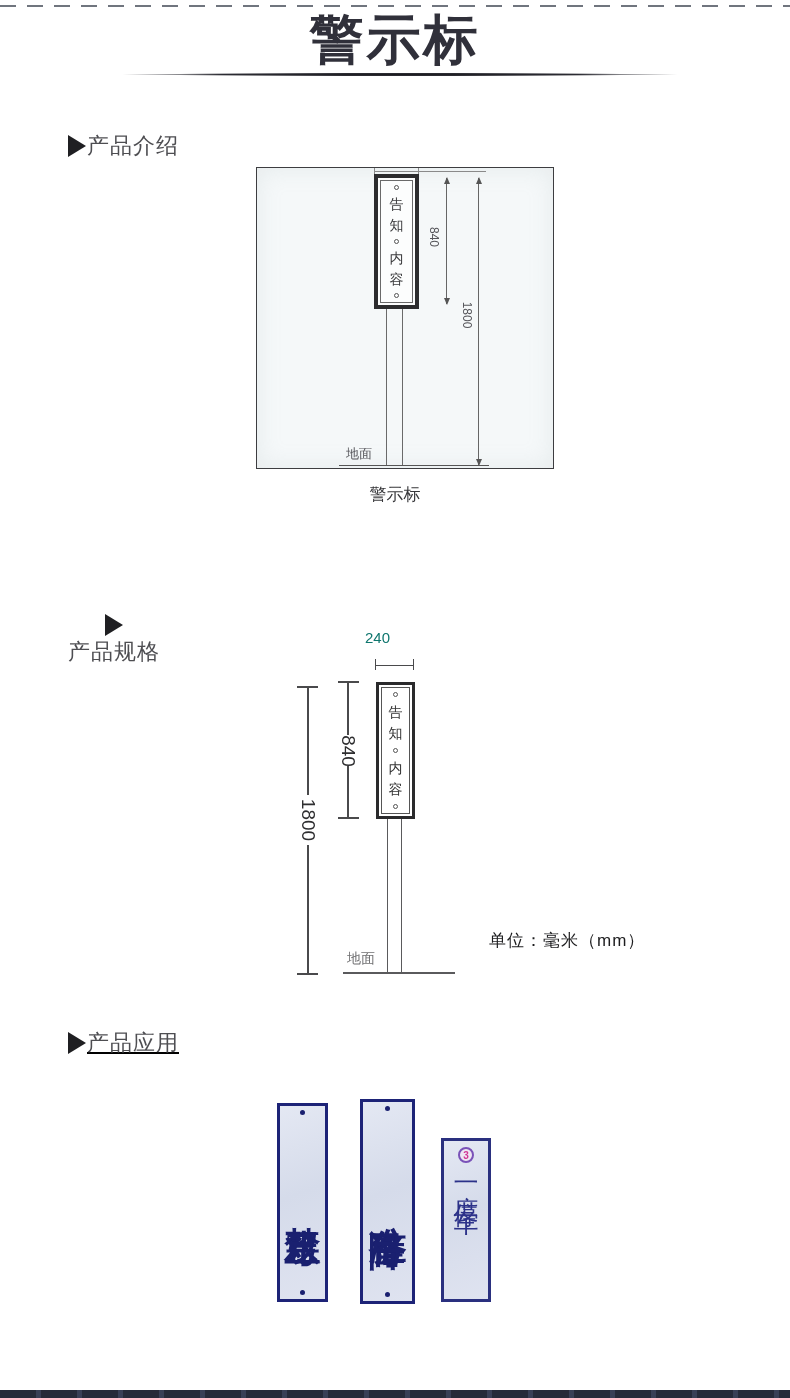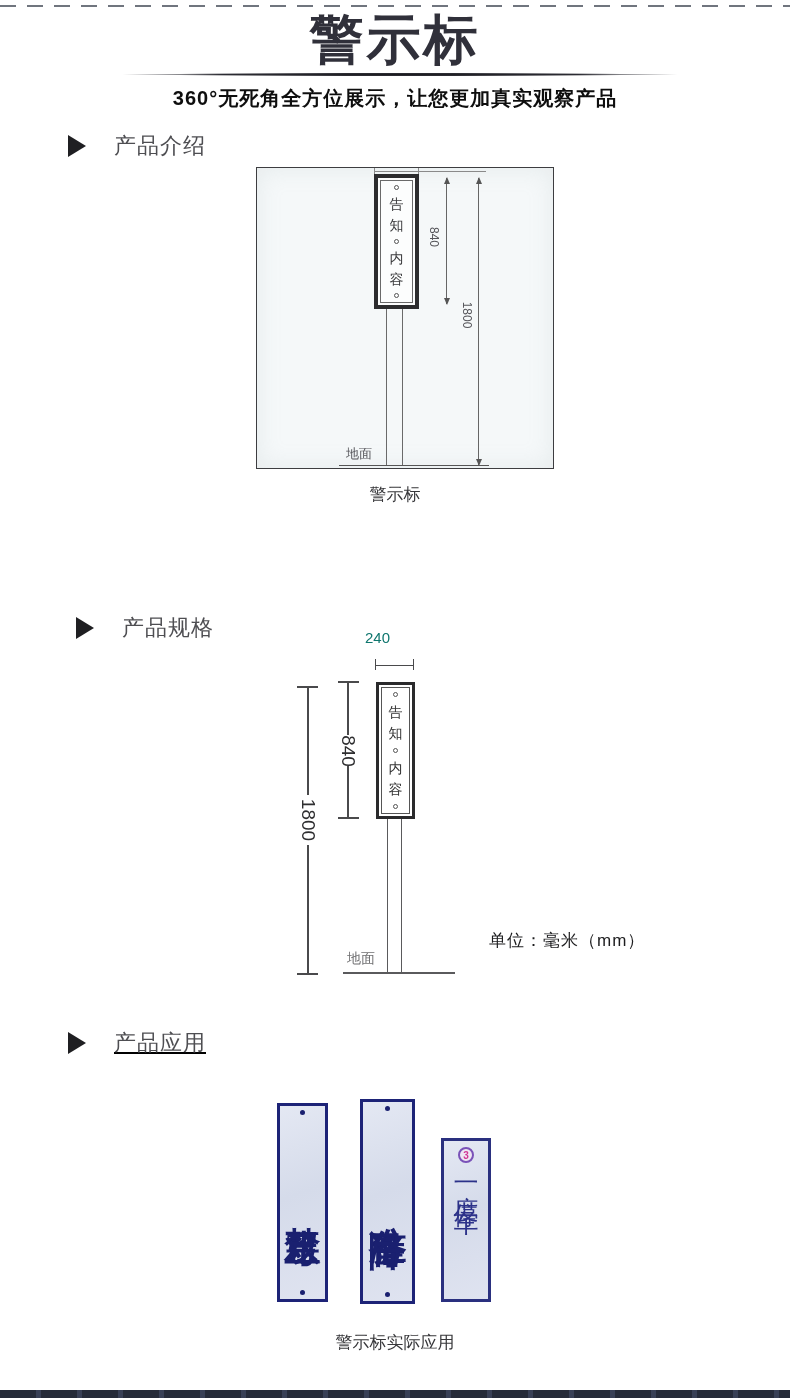--- a/index.html
+++ b/index.html
@@ -15,21 +15,21 @@
 
   
   .title{left:0;top:8px;width:790px;text-align:center;font-size:54px;font-weight:900;
          color:#30303a;letter-spacing:3px;line-height:62px;}
   .title-divider{left:58px;top:73px;width:684px;height:3px;
     background:radial-gradient(ellipse 52% 70% at center,#1b1b1f 0%,#2c2c33 50%,rgba(0,0,0,0) 78%);}
   .subtitle{left:0;top:85px;width:790px;text-align:center;font-size:20px;font-weight:bold;
             color:#0e0e0e;letter-spacing:1px;}
 
   
-  .section-header{display:flex;align-items:center;gap:28px;height:28px;}
+  .section-header{display:flex;align-items:center;gap:1px;height:28px;}
   .tri{width:0;height:0;border-top:11px solid transparent;border-bottom:11px solid transparent;
        border-left:18px solid #1f1f22;}
   .section-label{font-size:22px;color:#4e4e52;letter-spacing:1px;}
 
   
   .d1-box{left:256px;top:167px;width:296px;height:300px;border:1px solid #3d3d40;
           background:#f5f8f9;box-shadow:inset 0 0 25px rgba(160,175,180,.18);}
   .line{background:#666;}
   .plate{border:4px solid #2c2c2e;background:#fcfdfd;box-sizing:border-box;}
   .plate-inner{position:absolute;left:2px;right:2px;top:2px;bottom:2px;border:1px solid #6a6a6a;
@@ -69,21 +69,20 @@
 </style>
 </head>
 <body>
 
 <div class="page">
 
   <div class="abs top-dash"></div>
 
   <div class="abs title">警示标</div>
   <div class="abs title-divider"></div>
-  <div class="abs subtitle">360°无死角全方位展示，让您更加真实观察产品</div>
 
   <div class="abs section-header" style="left:68px;top:132px;">
     <span class="tri"></span>
     <span class="section-label">产品介绍</span>
   </div>
 
   <div class="abs d1-box">
 
     <div class="abs line" style="left:117px;top:3px;width:112px;height:1px;background:#8a8a8a;"></div>
     <div class="abs line" style="left:117px;top:0;width:1px;height:7px;background:#8a8a8a;"></div>
@@ -115,21 +114,21 @@
     </div>
     <div class="abs dim-label" style="left:180px;top:140px;">1800</div>
 
     <div class="abs line" style="left:82px;top:297px;width:150px;height:1px;background:#555;"></div>
     <div class="abs gnd-label" style="left:89px;top:277px;">地面</div>
   </div>
 
   <div class="abs caption" style="top:483px;">警示标</div>
 
 
-  <div class="abs section-header" style="left:76px;top:614px;">
+  <div class="abs section-header" style="left:68px;top:614px;flex-direction:column;">
     <span class="tri"></span>
     <span class="section-label">产品规格</span>
   </div>
 
   <div class="abs" style="left:365px;top:629px;width:60px;text-align:left;font-size:15px;color:#0f766e;">240</div>
   <div class="abs d2-line" style="left:376px;top:665px;width:38px;height:1px;"></div>
   <div class="abs d2-line" style="left:375px;top:659px;width:1px;height:11px;"></div>
   <div class="abs d2-line" style="left:413px;top:659px;width:1px;height:11px;"></div>
 
   <div class="abs d2-plate plate" style="left:376px;top:682px;width:39px;height:137px;border-width:3px;">
@@ -178,17 +177,16 @@
     <span class="sign-dot"></span>
     <span class="sign-text" style="font-size:38px;letter-spacing:3px;">准备降弓</span>
     <span class="sign-dot"></span>
   </div>
 
   <div class="abs sign" style="left:441px;top:1138px;width:50px;height:164px;border-color:#2a307f;justify-content:flex-start;gap:6px;padding-top:6px;">
     <span class="badge">3</span>
     <span class="sign-text" style="font-size:25px;font-weight:500;letter-spacing:7px;color:#2c3289;">一度停车</span>
   </div>
 
-  <div class="abs caption" style="top:1331px;">警示标实际应用</div>
 
   <div class="abs bottom-bar"></div>
 
 </div>
 
 </body></html>

